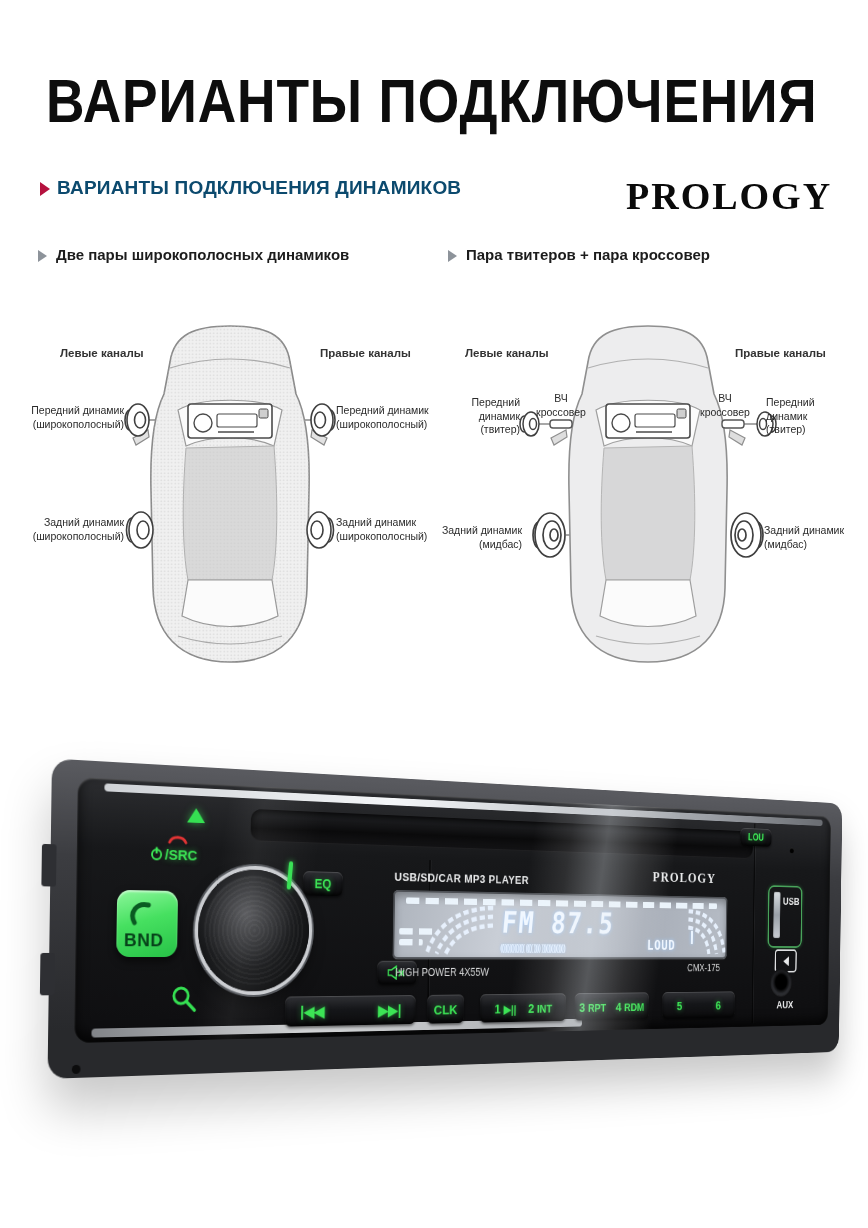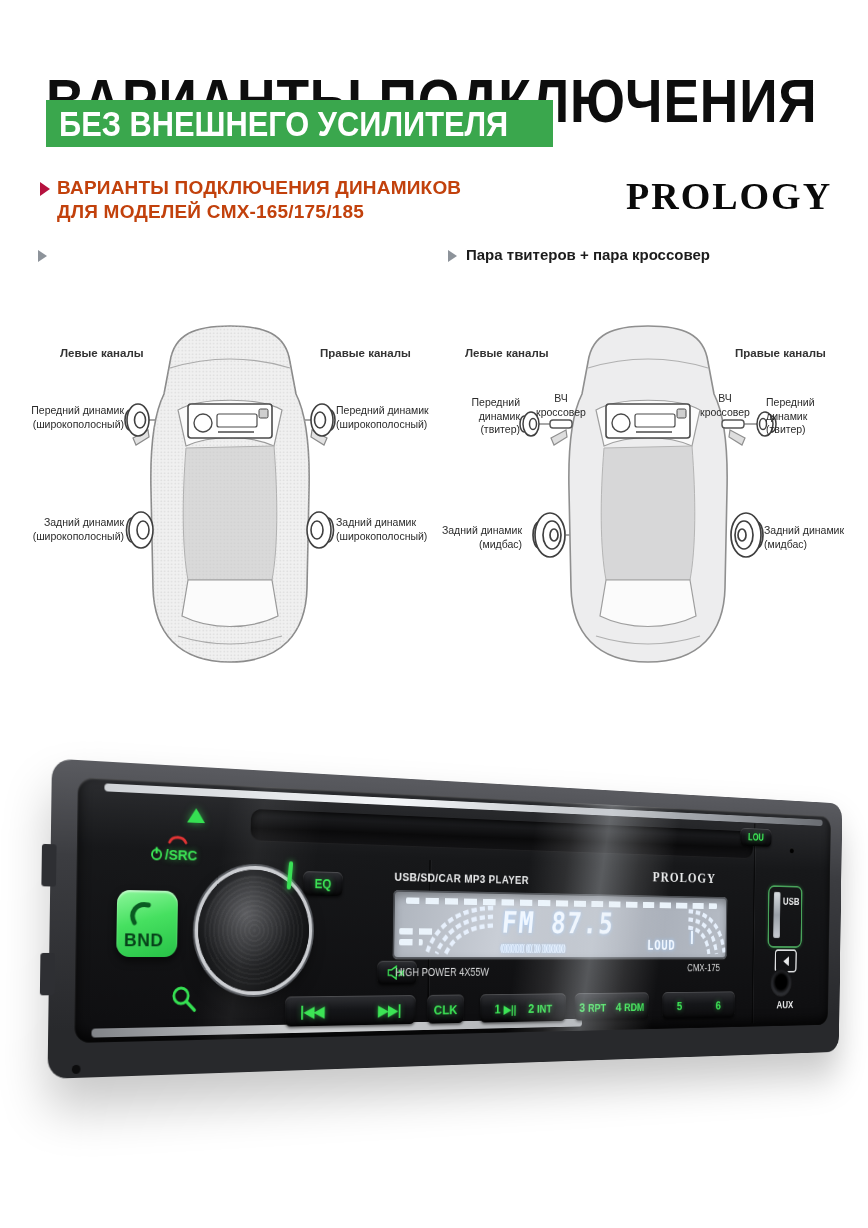--- a/index.html
+++ b/index.html
@@ -7,21 +7,21 @@
         font-family:"Liberation Sans",sans-serif;color:#111;}
   .abs{position:absolute;}
 
   
   .title{left:46px;top:28px;font-size:62px;font-weight:700;line-height:1.0;color:#0d0d0d;white-space:nowrap;}
   .condense{display:inline-block;transform:scaleX(.86);transform-origin:left center;letter-spacing:1px;}
   .banner{left:46px;top:100px;width:507px;height:47px;background:#3aa74d;display:flex;align-items:center;padding-left:13px;box-sizing:border-box;}
   .banner span{color:#fff;font-size:35px;font-weight:700;white-space:nowrap;display:inline-block;transform:scaleX(.88);transform-origin:left center;}
   .tri{width:0;height:0;border-top:7px solid transparent;border-bottom:7px solid transparent;border-left:10px solid #b5123f;}
   .tri.small{border-top-width:6px;border-bottom-width:6px;border-left-width:9px;border-left-color:#8d939a;}
-  .sec-head{left:57px;top:176px;font-size:19px;font-weight:700;line-height:1.25;color:#c2410c;letter-spacing:.2px;}
+  .sec-head{left:57px;top:176px;font-size:19px;font-weight:700;line-height:1.25;color:#0c4a6e;letter-spacing:.2px;}
   .brandlogo{left:626px;top:174px;font-family:"Liberation Serif",serif;font-size:38px;font-weight:700;letter-spacing:2px;color:#0a0a0a;}
 
   
   .subhead{font-size:15px;font-weight:600;color:#1c1c1c;}
   .diagram{width:410px;height:372px;}
   .diagram svg{position:absolute;left:0;top:0;}
   .dlabel{position:absolute;font-size:10.5px;color:#2b2b2b;line-height:1.3;font-weight:500;}
   .ml{white-space:pre-line;}
   .chan{font-size:11.5px;font-weight:600;color:#333;}
 
@@ -94,33 +94,30 @@
   .auxjack{left:904px;top:194px;width:34px;height:34px;border-radius:50%;
        background:radial-gradient(circle,#000 38%,#2c2d31 60%,#44464b 100%);box-shadow:inset 0 2px 4px rgba(0,0,0,.9),0 1px 1px rgba(255,255,255,.12);}
 </style>
 </head>
 <body>
 
 <div class="page">
 
   <h1 class="abs title"><span class="condense">ВАРИАНТЫ ПОДКЛЮЧЕНИЯ</span></h1>
 
-  <div class="abs banner">
-    <span>БЕЗ ВНЕШНЕГО УСИЛИТЕЛЯ</span>
-  </div>
 
   <div class="abs tri" style="left:40px;top:182px;"></div>
   <div class="abs sec-head">
     <div>ВАРИАНТЫ ПОДКЛЮЧЕНИЯ ДИНАМИКОВ</div>
-    <div>ДЛЯ МОДЕЛЕЙ CMX-165/175/185</div>
   </div>
 
   <div class="abs brandlogo">PROLOGY</div>
 
   <div class="abs tri small" style="left:38px;top:250px;"></div>
+  <div class="abs subhead" style="left:56px;top:246px;">Две пары широкополосных динамиков</div>
 
   <div class="abs tri small" style="left:448px;top:250px;"></div>
   <div class="abs subhead" style="left:466px;top:246px;">Пара твитеров + пара кроссовер</div>
 
   <div class="abs diagram" style="left:20px;top:318px;">
     <svg width="410" height="372" viewBox="0 0 410 372">
       <defs>
         <pattern id="dotsL" width="3.5" height="3.5" patternUnits="userSpaceOnUse">
           <circle cx="1.2" cy="1.2" r="0.8" fill="#c6c6c6"></circle>
         </pattern>

